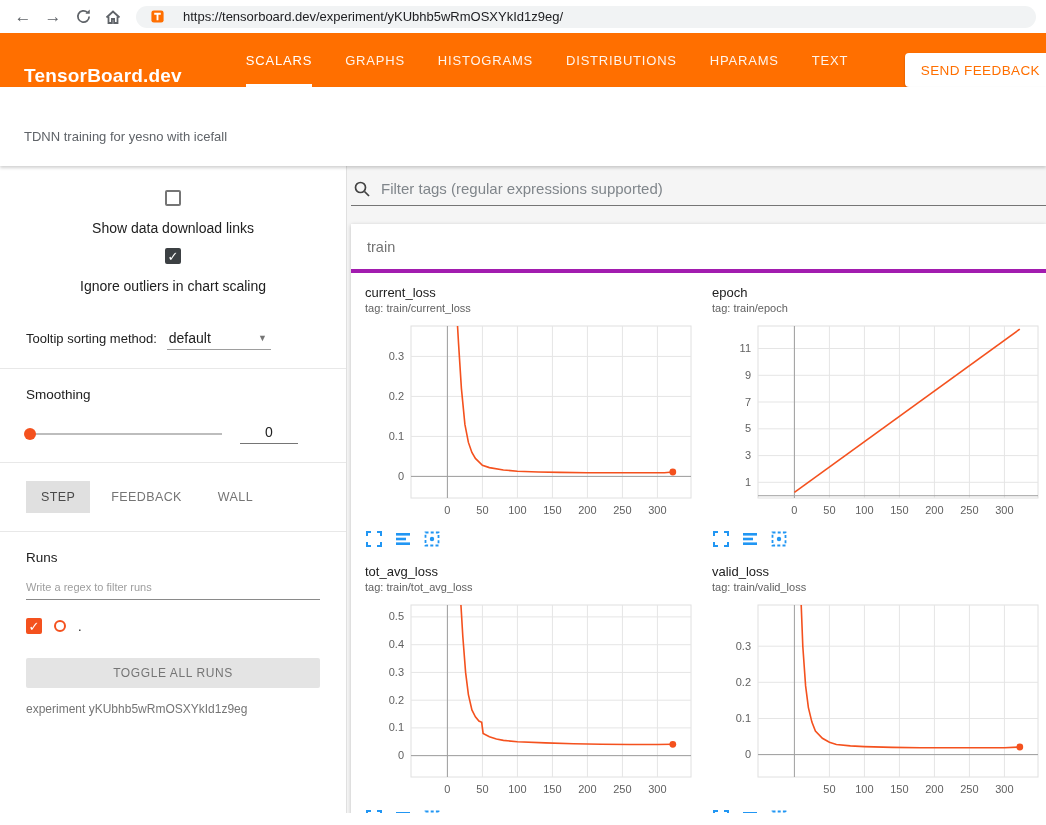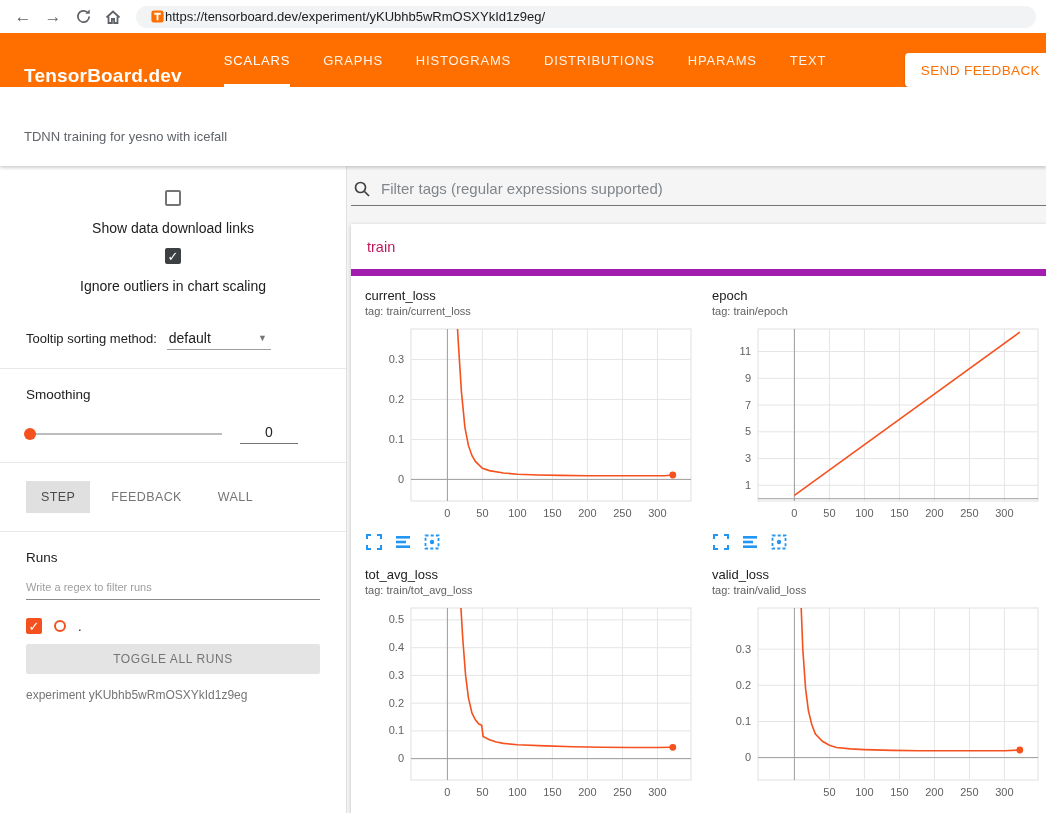--- a/index.html
+++ b/index.html
@@ -4,28 +4,28 @@
 <style>
   * { margin:0; padding:0; box-sizing:border-box; }
   html,body { width:1046px; height:825px; overflow:hidden; background:#fff;
     font-family:"Liberation Sans","DejaVu Sans",sans-serif; }
 
   
   .browser-bar { height:33px; background:#fff; display:flex; align-items:center; padding:0 10px; gap:4px; }
   .nav-btn { width:26px; height:26px; display:flex; align-items:center; justify-content:center;
     color:#5f6368; font-size:17px; border-radius:50%; cursor:pointer; }
   .address-pill { flex:1; height:22px; margin-left:6px; background:#f1f3f4; border-radius:14px;
-    display:flex; align-items:center; gap:0; padding:0 14px; }
+    display:flex; align-items:center; gap:18px; padding:0 14px; }
   .address-pill .url { font-size:13px; color:#202124; }
 
   
   .app-header { height:54px; background:var(--header-bg,#ff6f00); display:flex; align-items:flex-end;
     padding:0 24px; color:#fff; }
   .logo { font-size:19px; font-weight:700; letter-spacing:.2px; white-space:nowrap; }
-  .tabs { display:flex; gap:33px; margin-left:42px; height:100%; align-items:stretch; }
+  .tabs { display:flex; gap:33px; margin-left:64px; height:100%; align-items:stretch; }
   .tab { display:flex; align-items:center; font-size:13px; font-weight:500; letter-spacing:.8px;
     color:rgba(255,255,255,.92); border-bottom:3px solid transparent; padding-top:3px; cursor:pointer; white-space:nowrap; }
   .tab.active { color:#fff; border-bottom-color:#fff; }
   .feedback-btn { margin-left:auto; margin-right:-34px; background:#fff; color:var(--header-bg,#ff6f00);
     border:none; border-radius:4px; height:34px; padding:0 16px; font-size:13.5px; font-weight:500;
     letter-spacing:.4px; white-space:nowrap; cursor:pointer; box-shadow:0 1px 2px rgba(0,0,0,.25); }
 
   
   .subheader { height:79px; background:#fff; padding:42px 24px 0; font-size:13px; color:#5f6368;
     box-shadow:0 2px 3px rgba(0,0,0,.18); position:relative; z-index:2; }
@@ -64,34 +64,34 @@
     cursor:pointer; font-weight:500; }
   .axis-btn.active { background:#e0e0e0; color:#4a4a4a; }
 
   .runs-input { width:100%; border:none; border-bottom:1px solid #8a8a8a; outline:none;
     font-size:11px; color:#212121; padding:4px 0 6px; margin-top:12px; background:transparent;
     font-family:"Liberation Sans","DejaVu Sans",sans-serif; }
   .runs-input::placeholder { color:#9e9e9e; }
   .run-row { display:flex; align-items:center; gap:12px; margin-top:18px; }
   .run-circle { width:12px; height:12px; border:2px solid var(--run-color,#f4511e); border-radius:50%; flex:none; }
   .run-name { font-size:13px; color:#212121; }
-  .toggle-all-btn { width:100%; height:30px; margin-top:10px; background:#e4e4e4; border:none;
+  .toggle-all-btn { width:100%; height:30px; margin-top:24px; background:#e4e4e4; border:none;
     border-radius:2px; color:#757575; font-size:12px; letter-spacing:.6px; font-weight:500; cursor:pointer; }
   .experiment-note { margin-top:14px; font-size:12px; color:#757575; }
 
   
   .main { flex:1; background:#f5f5f5; padding:6px 0 0 4px; overflow:hidden; }
   .filter-row { display:flex; align-items:center; gap:10px; height:34px; border-bottom:1px solid #757575;
     padding-left:2px; }
   .filter-input { flex:1; border:none; outline:none; background:transparent; font-size:15px; color:#212121;
     font-family:"Liberation Sans","DejaVu Sans",sans-serif; }
   .filter-input::placeholder { color:#80868b; }
 
   .card { background:#fff; margin-top:18px; box-shadow:0 1px 4px rgba(0,0,0,.22); }
-  .card-header { padding:15px 16px 14px; font-size:14.5px; color:#be185d; border-bottom:7px solid #a21caf; cursor:pointer; }
+  .card-header { padding:15px 16px 14px; font-size:14.5px; color:#737373; border-bottom:4px solid #a21caf; cursor:pointer; }
   .charts-grid { display:grid; grid-template-columns:repeat(2,339px); column-gap:8px; row-gap:16px;
     padding:12px 14px 20px; }
   .chart-title { font-size:13px; color:#212121; }
   .chart-tag { font-size:11px; color:#616161; margin-top:2px; }
   .chart-plot { display:block; margin-top:6px; }
   .chart-actions { display:flex; gap:11px; margin-top:6px; }
   .chart-actions svg { cursor:pointer; }
   svg text.tick { font-size:11px; fill:#616161; font-family:"Liberation Sans","DejaVu Sans",sans-serif; }
 </style>
 </head>

